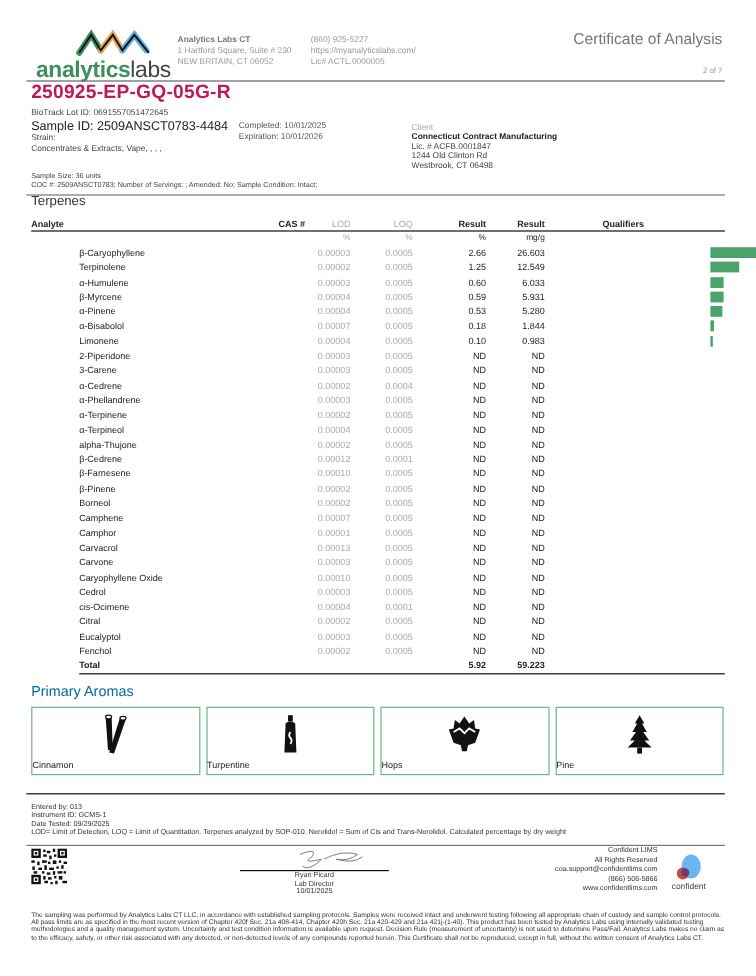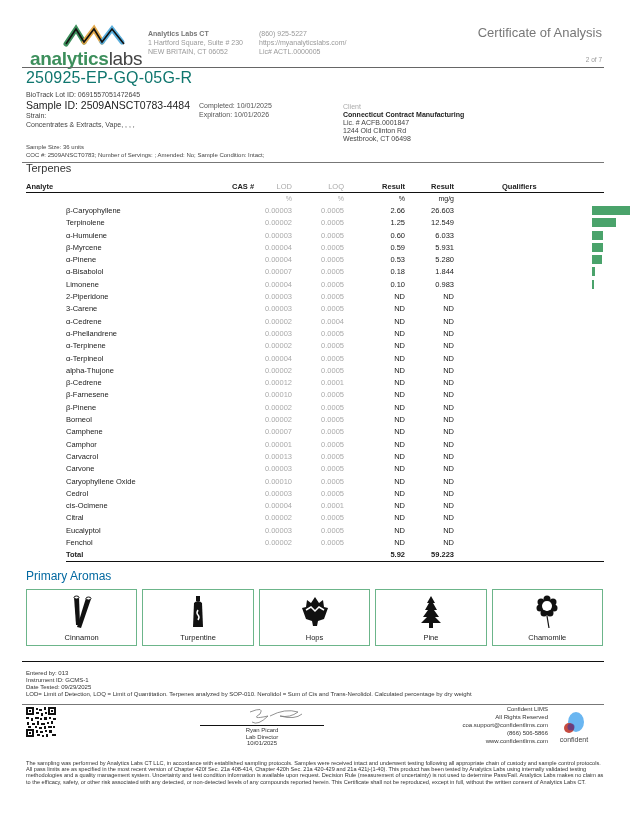--- a/index.html
+++ b/index.html
@@ -14,21 +14,21 @@
   .logo-text b { font-weight: bold; }
   .logo-text span.light { font-weight: normal; color: #444; }
 
   .lab-info { left: 148px; top: 29px; font-size: 7px; line-height: 9px; color: #999; }
   .lab-info .name { font-weight: bold; color: #777; }
   .contact-info { left: 259px; top: 29px; font-size: 7px; line-height: 9px; color: #999; }
   .coa-title { right: 28px; top: 25px; font-size: 13px; color: #777; }
   .page-num { right: 28px; top: 56px; font-size: 6.5px; color: #999; }
   .header-rule { left: 22px; right: 26px; top: 67px; border-top: 1px solid #666; }
 
-  .report-id { left: 26px; top: 69px; font-size: 16px; font-weight: normal; color: #0f766e; letter-spacing: 0.2px; }
+  .report-id { left: 26px; top: 69px; font-size: 16px; font-weight: bold; color: #be185d; letter-spacing: 0.2px; }
   .biotrack { left: 26px; top: 91px; font-size: 7px; color: #444; }
   .sample-id { left: 26px; top: 99px; font-size: 10.5px; font-weight: normal; color: #222; }
   .strain { left: 26px; top: 111px; font-size: 7px; color: #444; line-height: 9px; }
   .dates { left: 199px; top: 101px; font-size: 7px; color: #555; line-height: 9px; }
   .client { left: 343px; top: 103px; font-size: 7px; line-height: 8px; color: #444; }
   .client .lbl { color: #aaa; }
   .client .cname { font-weight: bold; color: #222; }
   .sample-size { left: 26px; top: 144px; font-size: 6px; color: #444; line-height: 7.5px; }
   .section-rule { left: 22px; right: 26px; top: 162px; border-top: 1px solid #777; }
 
@@ -51,21 +51,21 @@
   .thead .c-lod, .thead .c-loq { font-weight: normal; color: #aaa; margin-left: 36px; }
   .units .c-lod, .units .c-loq { color: #aaa; }
   .row .bar { position: absolute; left: 526px; top: 1px; height: 9px; background: #4aa36b; }
   .total-row { font-weight: bold; border-bottom: 1.5px solid #111; height: 13px; }
 
   
   .aroma-title { left: 26px; top: 569px; font-size: 12px; color: #0369a1; }
   .aromas { left: 26px; top: 589px; width: 577px; height: 57px; display: flex; gap: 5px; }
   .aroma { flex: 1; border: 1.3px solid #6cb58a; position: relative; }
   .aroma svg { position: absolute; left: 50%; top: 5px; transform: translateX(-50%); }
-  .aroma .lbl { position: absolute; left: 0; right: 0; bottom: 3px; text-align: center; font-size: 7.5px; color: #222; }
+  .aroma .lbl { position: absolute; left: 0; right: 0; bottom: 3px; text-align: left; font-size: 7.5px; color: #222; }
 
   .aroma-rule { left: 22px; right: 26px; top: 661px; border-top: 1.3px solid #111; }
 
   .notes { left: 26px; top: 670px; font-size: 6px; line-height: 7px; color: #333; }
   .notes-rule { left: 22px; right: 26px; top: 704px; border-top: 1px solid #777; }
 
   .qr { left: 26px; top: 707px; width: 30px; height: 30px; }
   .sig { left: 236px; top: 704px; width: 122px; height: 40px; }
   .sig-line { left: 200px; top: 725px; width: 124px; border-top: 1px solid #111; }
   .sig-text { left: 200px; top: 727px; width: 124px; text-align: center; font-size: 6px; line-height: 6.5px; color: #333; }
@@ -381,36 +381,20 @@
       <path d="M4 15 L9 12 L13 16 L17 12 L22 15" stroke="#fff" stroke-width="1.5" fill="none"></path>
     </svg>
     <div class="lbl">Hops</div>
   </div>
   <div class="aroma">
     <svg width="24" height="34" viewBox="0 0 24 34">
       <path d="M12 1 L16 8 L14 8 L18 15 L15 15 L20 22 L16 22 L22 28 L2 28 L8 22 L4 22 L9 15 L6 15 L10 8 L8 8 Z" fill="#111"></path>
       <rect x="10" y="28" width="4" height="5" fill="#111"></rect>
     </svg>
     <div class="lbl">Pine</div>
-  </div>
-  <div class="aroma">
-    <svg width="22" height="34" viewBox="0 0 22 34">
-      <g fill="#111">
-        <circle cx="11" cy="4" r="3.5"></circle>
-          <circle cx="17" cy="7" r="3.5"></circle>
-          <circle cx="18" cy="13" r="3.5"></circle>
-        <circle cx="14" cy="18" r="3.5"></circle>
-          <circle cx="8" cy="18" r="3.5"></circle>
-          <circle cx="4" cy="13" r="3.5"></circle>
-          <circle cx="5" cy="7" r="3.5"></circle>
-      </g>
-      <circle cx="11" cy="11" r="5" fill="#fff"></circle>
-      <line x1="11" y1="21" x2="13" y2="33" stroke="#111" stroke-width="1.2"></line>
-    </svg>
-    <div class="lbl">Chamomile</div>
   </div>
 </div>
 
 <div class="abs aroma-rule"></div>
 
 <div class="abs notes">
   <div>Entered by: 013</div>
   <div>Instrument ID: GCMS-1</div>
   <div>Date Tested: 09/29/2025</div>
   <div>LOD= Limit of Detection, LOQ = Limit of Quantitation. Terpenes analyzed by SOP-010. Nerolidol = Sum of Cis and Trans-Nerolidol. Calculated percentage by dry weight</div>

